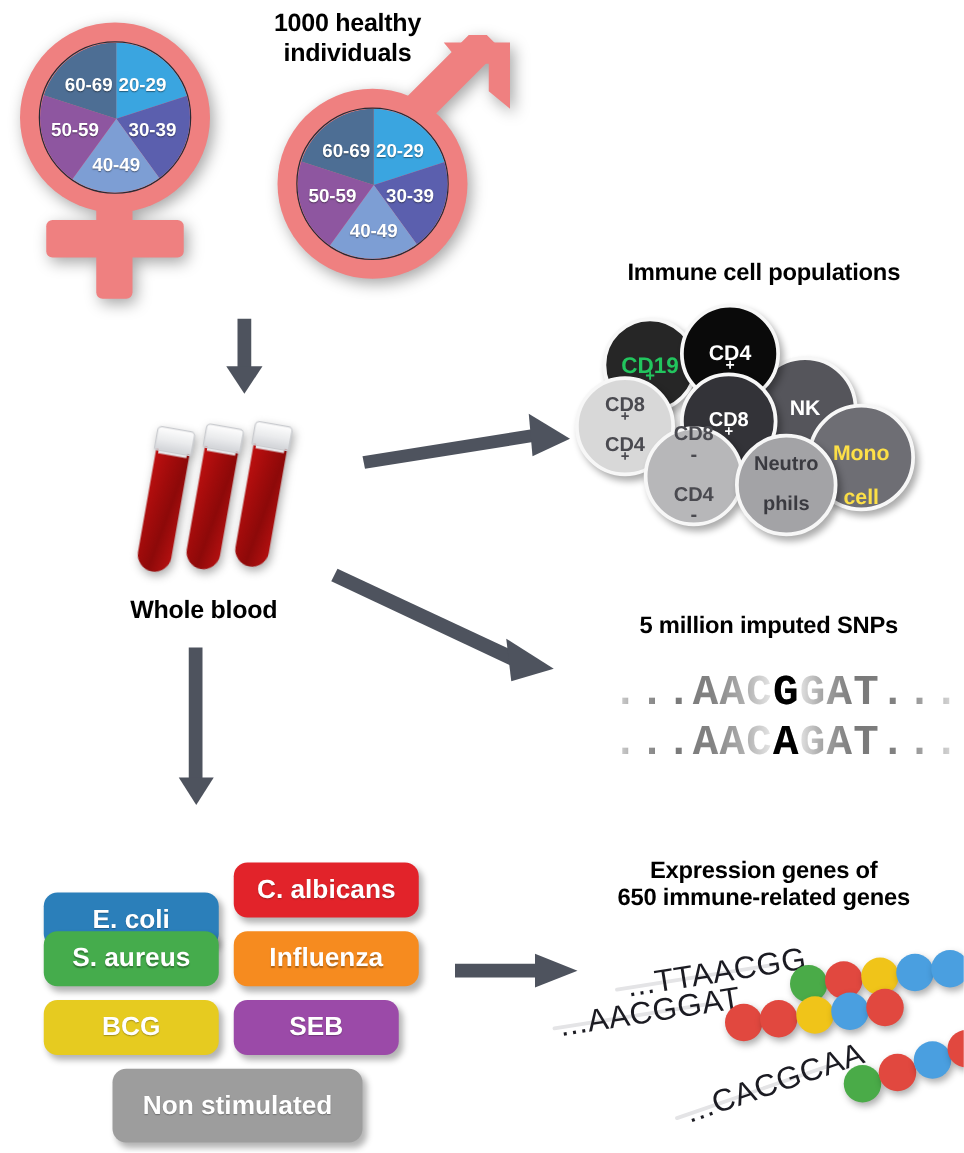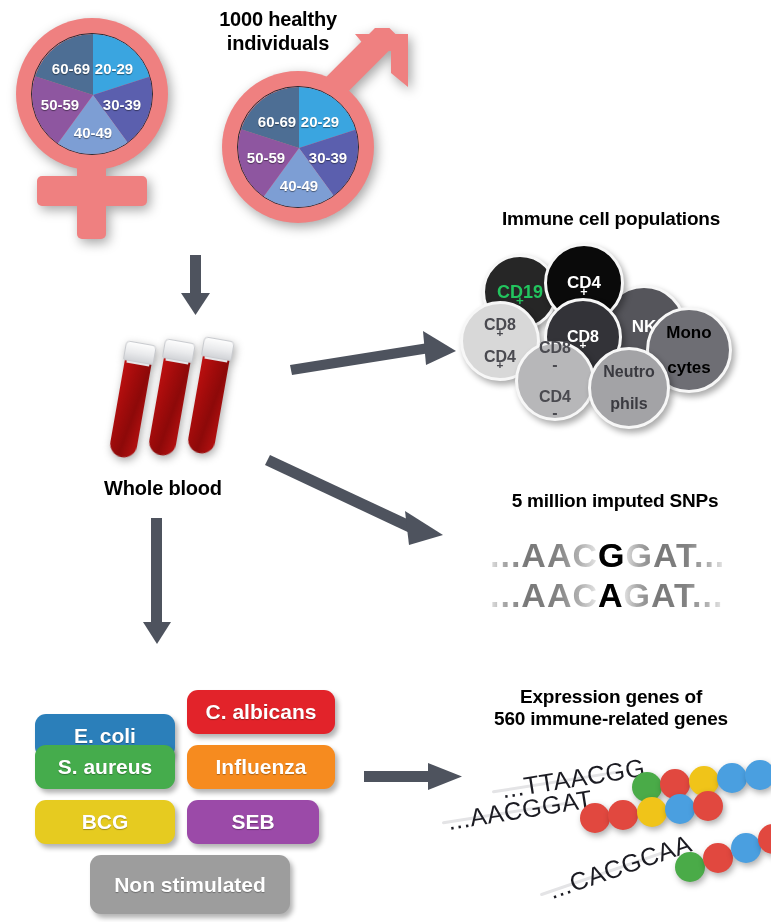--- a/index.html
+++ b/index.html
@@ -94,21 +94,21 @@
     font-weight: bold;
     line-height: 1.02;
     box-shadow: 3px 4px 6px rgba(0,0,0,0.33);
   }
   .cell span { display: block; }
   .sup { font-size: 0.74em; vertical-align: super; line-height: 0; }
 
   
   .snp-row {
     position: absolute;
-    font-family: Liberation Sans, sans-serif;
+    font-family: Liberation Mono, monospace;
     font-weight: bold;
     white-space: nowrap;
     letter-spacing: 1px;
   }
   .snp-row .seq {
     background: linear-gradient(90deg,
        rgba(190,190,190,0.45) 0%,
        rgba(150,150,150,0.85) 14%,
        rgba(120,120,120,1) 34%,
        rgba(130,130,130,1) 62%,
@@ -297,24 +297,24 @@
       </span>
     </div>
 
     <div class="cell" style="left:84px; top:55px; width:78px; height:78px; background:#333338; color:#ffffff; font-size:16px;">
       <span>
           <span>CD8</span>
           <span class="sup">+</span>
         </span>
     </div>
 
-    <div class="cell" style="left:186px; top:64px; width:86px; height:86px; background:#6e6e74; color:#000000; font-size:17px;">
+    <div class="cell" style="left:186px; top:80px; width:86px; height:86px; background:#6e6e74; color:#fde047; font-size:17px;align-items:flex-end;">
       <span>
         <span>Mono</span><br>
-        <span>cytes</span>
+        <span>cell</span>
       </span>
     </div>
 
     <div class="cell" style="left:55px; top:98px; width:80px; height:80px; background:#b7b7b9; color:#4a4a50; font-size:16px;">
       <span>
         <span>
             <span>CD8</span>
             <span>-</span>
           </span><br>
         <span>
@@ -369,21 +369,21 @@
 
   <svg class="arrow-svg" style="left:364px; top:762px; width:100px; height:32px;">
     <g fill="#4e535e">
       <rect x="0" y="9" width="70" height="11"></rect>
       <polygon points="64,1 98,14.5 64,28"></polygon>
     </g>
   </svg>
 
   <div class="abs heading" style="left:451px; top:686px; width:320px; font-size:19px;">
     <div>Expression genes of</div>
-    <div>560 immune-related genes</div>
+    <div>650 immune-related genes</div>
   </div>
 
   <div class="abs" style="left:440px; top:745px; width:331px; height:170px;">
 
     <div class="strand" style="left:52px; top:32px; transform:rotate(-9deg);">
       <div class="strand-line" style="width:130px;"></div>
       <span class="strand-text" style="font-size:25px; margin-left:10px;">...TTAACGG</span>
     </div>
     <div>
       <div class="dot" style="left:192px; top:27px; width:30px; height:30px; background:#4aab48;"></div>

